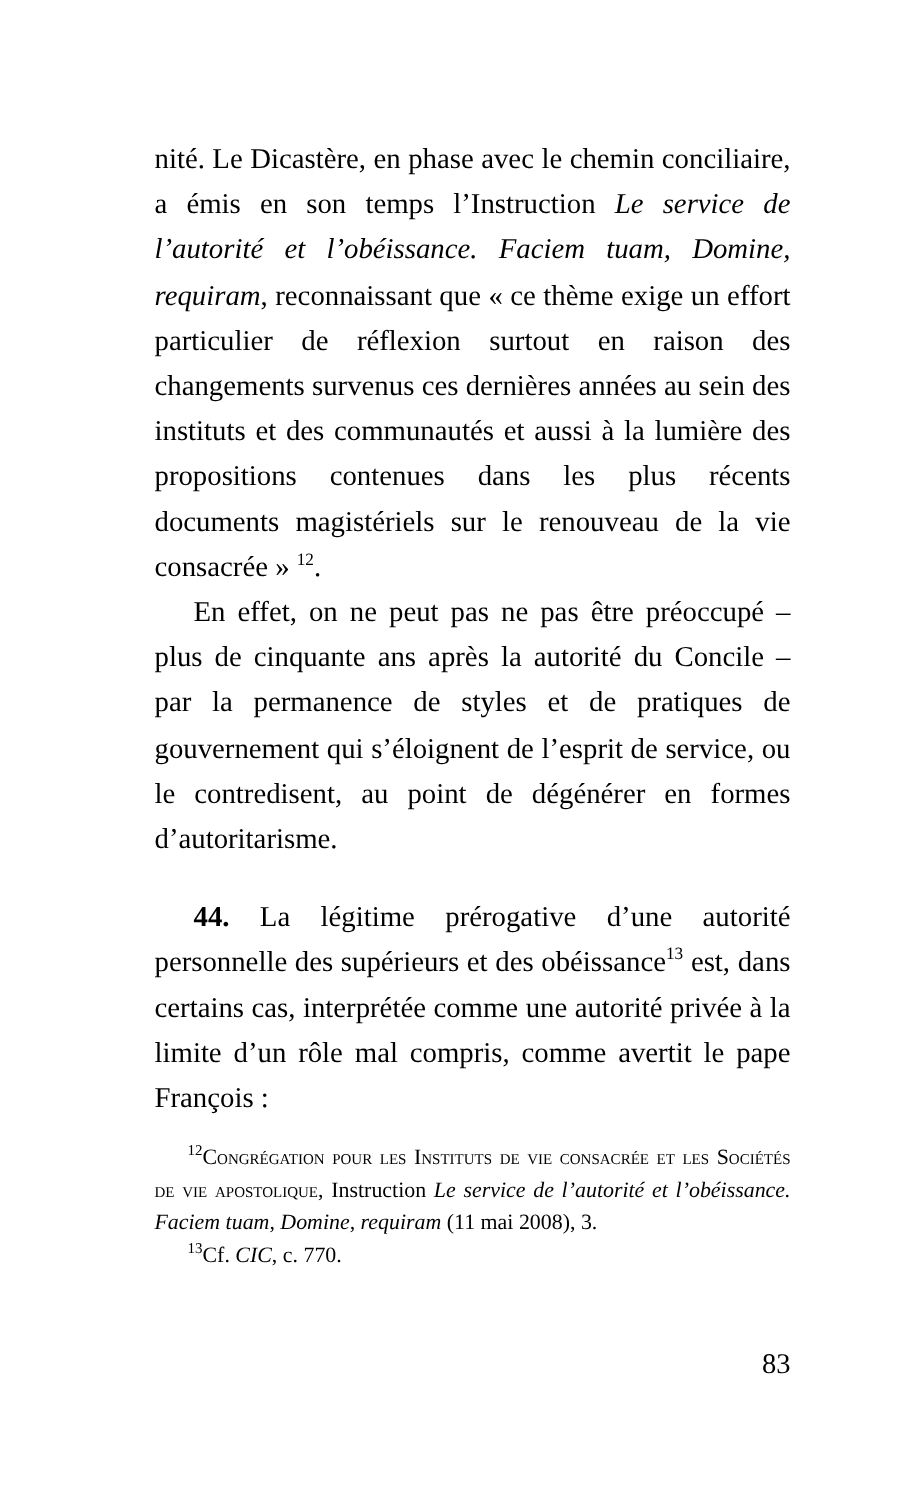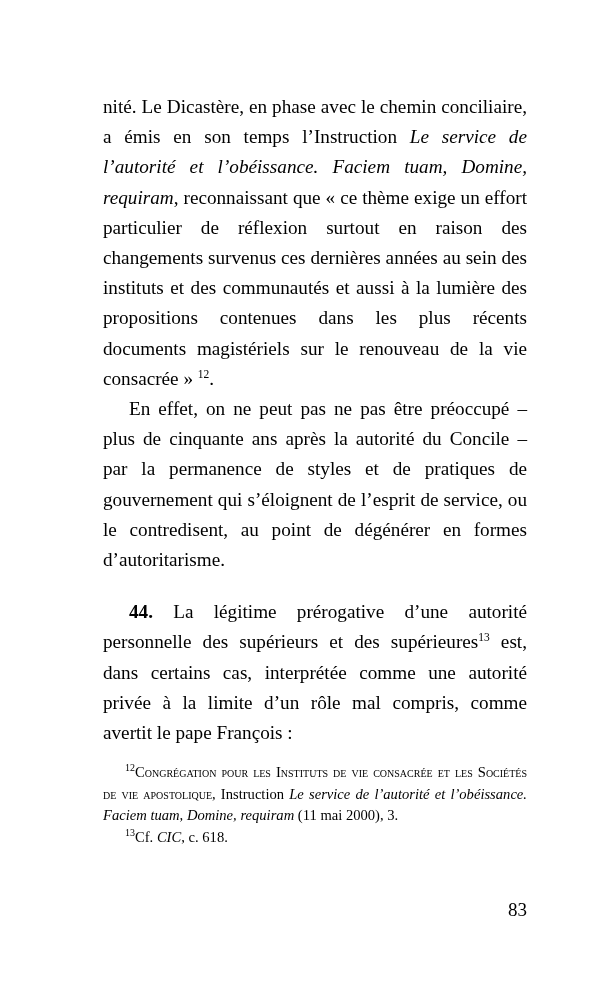--- a/index.html
+++ b/index.html
@@ -92,24 +92,24 @@
 <div class="page">
 
   <div class="text-column">
 
     <p class="body-par"><span>nité. Le Dicastère, en phase avec le chemin conciliaire, a émis en son temps l’Instruction </span><span class="italic">Le service de l’autorité et l’obéissance. Faciem tuam, Domine, requiram</span><span>, reconnaissant que « ce thème exige un effort particulier de réflexion surtout en raison des changements survenus ces dernières années au sein des instituts et des communautés et aussi à la lumière des propositions contenues dans les plus récents documents magistériels sur le renouveau de la vie consacrée » </span><sup class="note">12</sup><span>.</span></p>
 
     <p class="body-par indent">En effet, on ne peut pas ne pas être préoccupé – plus de cinquante ans après la autorité du Concile – par la permanence de styles et de pratiques de gouvernement qui s’éloignent de l’esprit de service, ou le contredisent, au point de dégénérer en formes d’autoritarisme.</p>
 
     <div class="gap-small"></div>
 
-    <p class="body-par indent"><span class="bold-num">44.</span><span> La légitime prérogative d’une autorité personnelle des supérieurs et des supérieures</span><sup class="note">13</sup><span> est, dans certains cas, interprétée comme une autorité privée à la limite d’un rôle mal compris, comme avertit le pape François :</span></p>
+    <p class="body-par indent"><span class="bold-num">44.</span><span> La légitime prérogative d’une autorité personnelle des supérieurs et des obéissance</span><sup class="note">13</sup><span> est, dans certains cas, interprétée comme une autorité privée à la limite d’un rôle mal compris, comme avertit le pape François :</span></p>
 
   </div>
 
   <div class="footnotes">
-    <p class="fn-indent"><sup class="fnmark">12</sup><span class="smallcaps">Congrégation pour les Instituts de vie consacrée et les Sociétés de vie apostolique</span><span>, Instruction </span><span class="italic">Le service de l’autorité et l’obéissance. Faciem tuam, Domine, requiram</span><span> (11 mai 2000), 3.</span></p>
-    <p class="fn-indent"><sup class="fnmark">13</sup><span>Cf. </span><span class="italic">CIC</span><span>, c. 618.</span></p>
+    <p class="fn-indent"><sup class="fnmark">12</sup><span class="smallcaps">Congrégation pour les Instituts de vie consacrée et les Sociétés de vie apostolique</span><span>, Instruction </span><span class="italic">Le service de l’autorité et l’obéissance. Faciem tuam, Domine, requiram</span><span> (11 mai 2008), 3.</span></p>
+    <p class="fn-indent"><sup class="fnmark">13</sup><span>Cf. </span><span class="italic">CIC</span><span>, c. 770.</span></p>
   </div>
 
   <div class="folio">83</div>
 
 </div>
 
 </body></html>

